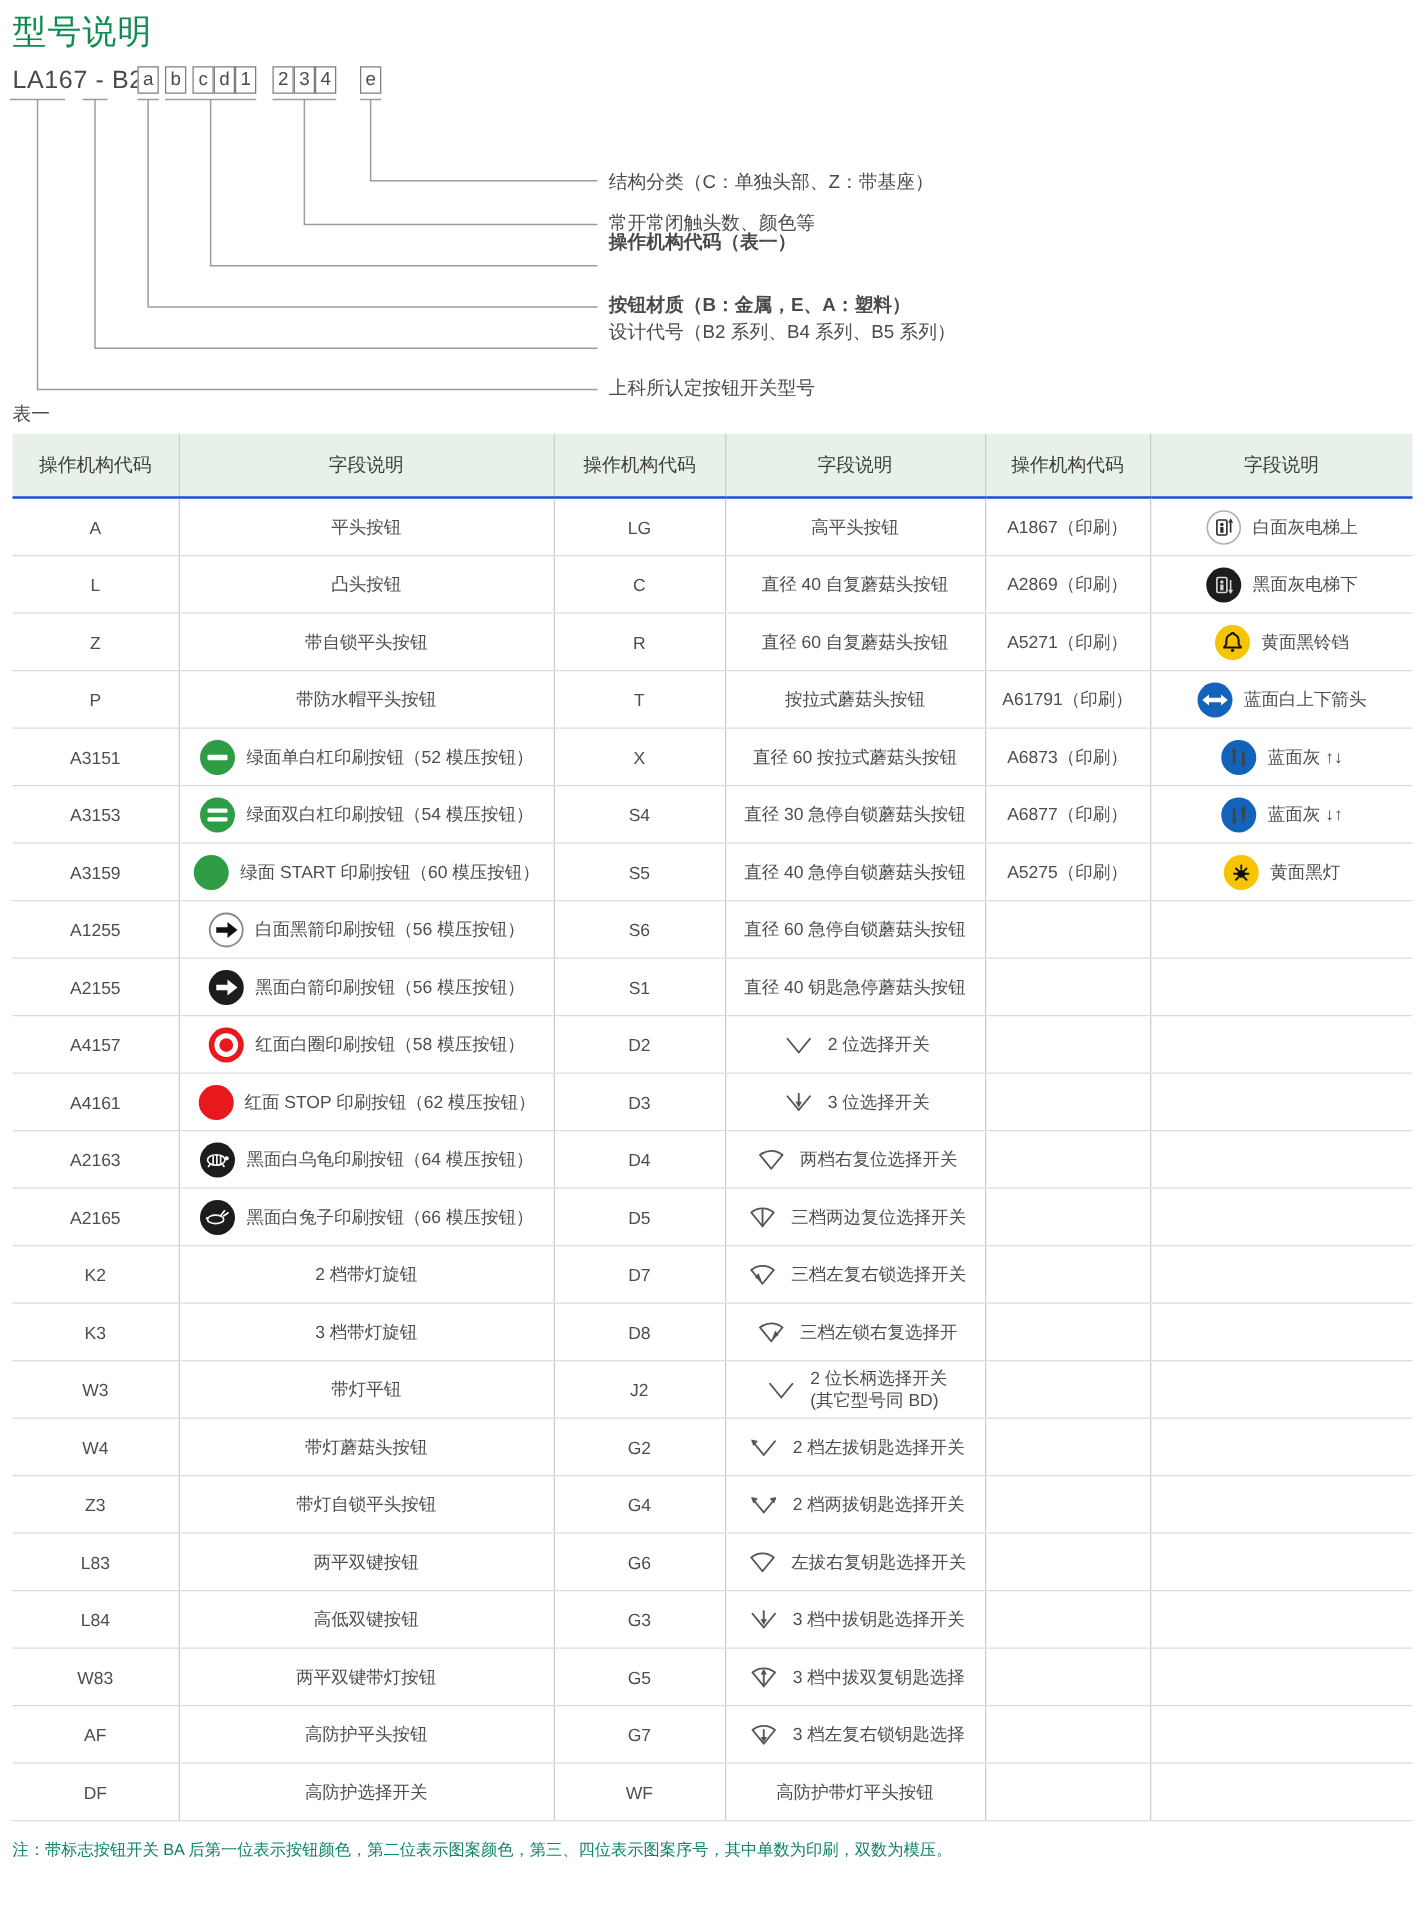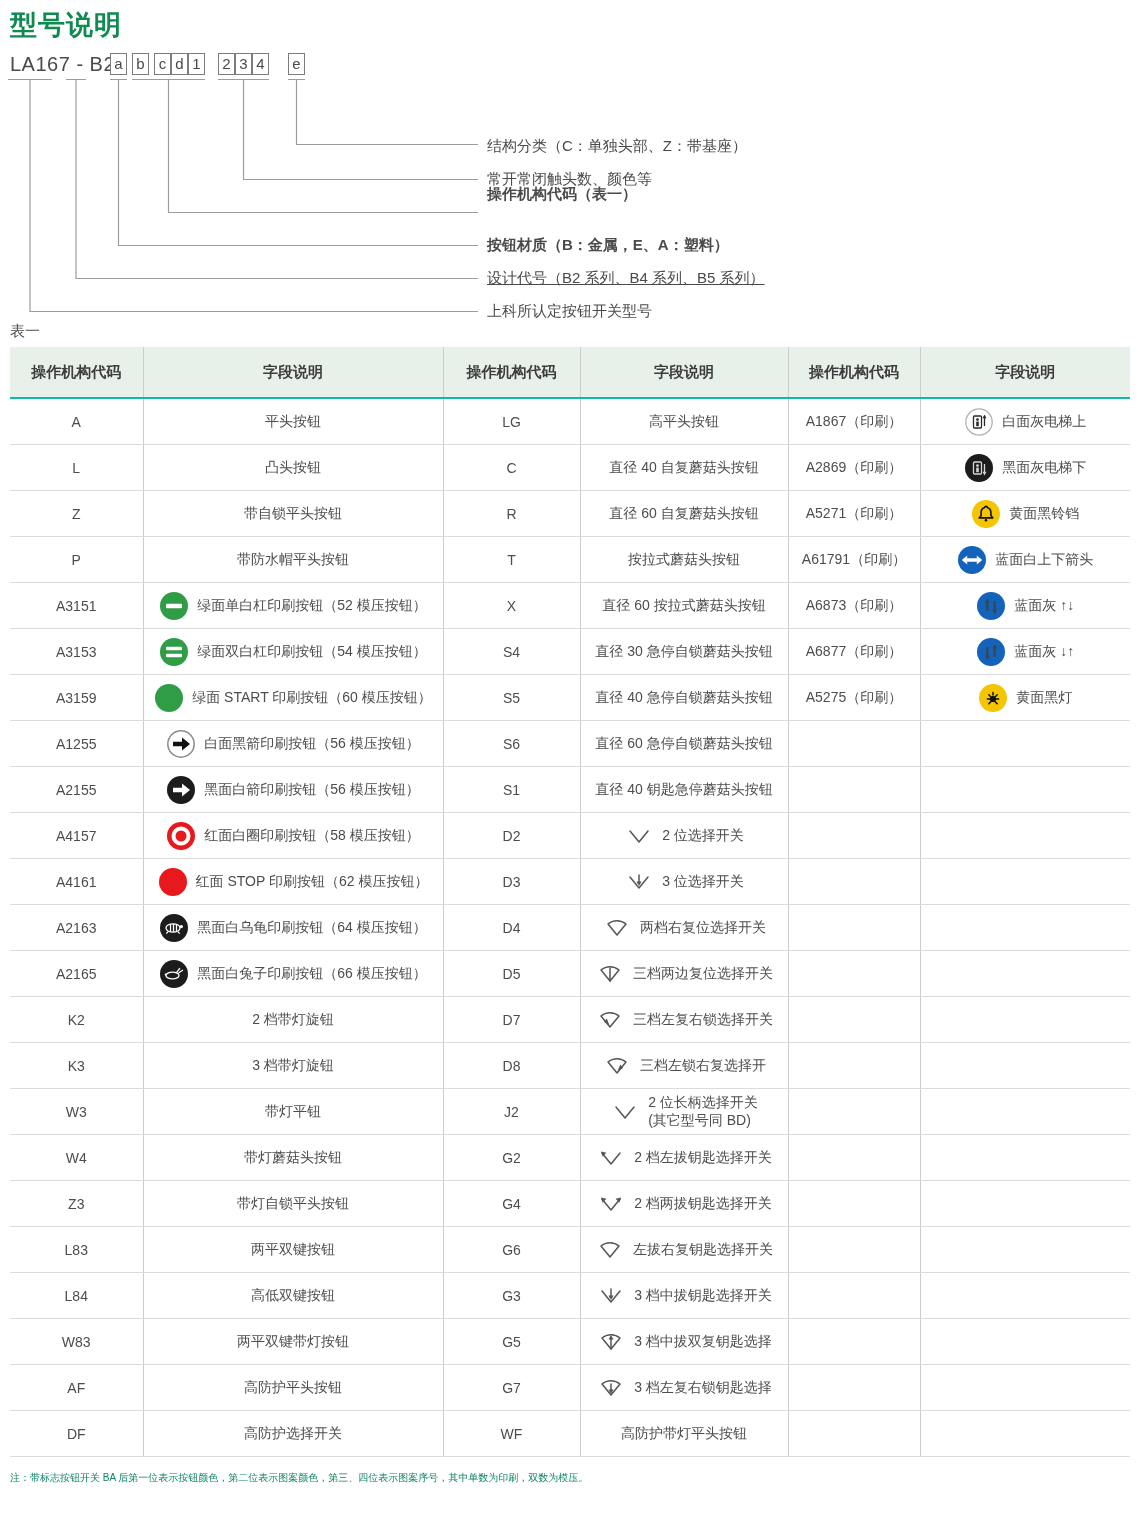--- a/index.html
+++ b/index.html
@@ -1,31 +1,31 @@
 <!DOCTYPE html>
 <html><head>
 <meta charset="utf-8">
 <style>
   html,body{margin:0;padding:0;background:#fff;}
   body{width:1140px;font-family:"Liberation Sans","DejaVu Sans",sans-serif;color:#4d4d4d;}
-  h1.title{margin:8px 0 0 10px;font-size:27px;line-height:34px;font-weight:bold;color:#0f8a50;letter-spacing:1px;}
+  h1.title{margin:8px 0 0 10px;font-size:27px;line-height:34px;font-weight:normal;color:#0f8a50;letter-spacing:1px;}
   .diagram{position:relative;height:272px;margin-top:8px;}
   .diagram svg.lines{position:absolute;left:0;top:0;}
   .model-prefix{position:absolute;left:10px;top:3px;height:23px;line-height:23px;font-size:20px;color:#4a4a4a;letter-spacing:.5px;}
   .model-box{position:absolute;top:3px;width:17px;height:22px;box-sizing:border-box;border:1.5px solid #7d7d7d;background:#fff;font-size:15px;color:#4a4a4a;text-align:center;line-height:19px;}
   .callout{position:absolute;left:487px;transform:translateY(-50%);font-size:15px;color:#4a4a4a;white-space:nowrap;line-height:20px;}
   .table-label{width:1120px;margin:0 10px 6px;font-size:15px;color:#4d4d4d;}
   table.t{border-collapse:collapse;table-layout:fixed;width:1120px;margin-left:10px;}
-  table.t thead th{background:#e8f0ea;height:48px;font-size:15px;font-weight:bold;color:#3d3d3d;border-bottom:2px solid #14b8a6;}
+  table.t thead th{background:#e8f0ea;height:48px;font-size:15px;font-weight:normal;color:#3d3d3d;border-bottom:2px solid #1d4ed8;}
   table.t th:not(:first-child),table.t td:not(:first-child){border-left:1px solid #cccccc;}
   table.t tbody td{height:45px;border-bottom:1px solid #dcdcdc;font-size:14px;color:#4d4d4d;text-align:center;vertical-align:middle;padding:0 4px;overflow:hidden;}
   .desc-flex{display:flex;align-items:center;justify-content:center;gap:8px;}
   .desc-flex svg{flex-shrink:0;}
   .desc-text{white-space:pre-line;text-align:left;}
-  .note{margin:14px 10px 12px;font-size:10px;color:#0d8568;}
+  .note{margin:14px 10px 12px;font-size:13px;color:#0d8568;}
 </style>
 </head>
 <body>
 
 <h1 class="title">型号说明</h1>
 
 <div class="diagram">
   <svg class="lines" id="diagram-lines" width="1140" height="272">
       <path d="M8 29.5H52M66 29.5H86M110 29.5H127M132 29.5H205M218 29.5H269M288 29.5H305M296.5 29.5V94.5H478M243.5 29.5V129.5H478M168.5 29.5V162.5H478M118.5 29.5V195.5H478M76 29.5V228.5H478M30 29.5V261.5H478" stroke="#9c9c9c" stroke-width="1.2" fill="none"></path>
     </svg>
@@ -39,21 +39,21 @@
       <span class="model-box" style="left: 218px;">2</span>
       <span class="model-box" style="left: 235px;">3</span>
       <span class="model-box" style="left: 252px;">4</span>
       <span class="model-box" style="left: 288px;">e</span>
     </div>
   <div id="callouts">
       <div class="callout" style="top: 96px;">结构分类（C：单独头部、Z：带基座）</div>
       <div class="callout" style="top: 129px;">常开常闭触头数、颜色等</div>
       <div class="callout" style="top: 144px; font-weight: bold;">操作机构代码（表一）</div>
       <div class="callout" style="top: 195px; font-weight: bold;">按钮材质（B：金属，E、A：塑料）</div>
-      <div class="callout" style="top: 228px; text-decoration: underline;">设计代号（B2 系列、B4 系列、B5 系列）</div>
+      <div class="callout" style="top: 216px;">设计代号（B2 系列、B4 系列、B5 系列）</div>
       <div class="callout" style="top: 261px;">上科所认定按钮开关型号</div>
     </div>
 </div>
 
 <div class="table-label">表一</div>
 
 <table class="t">
   <colgroup>
     <col style="width:133px">
       <col style="width:300px">

